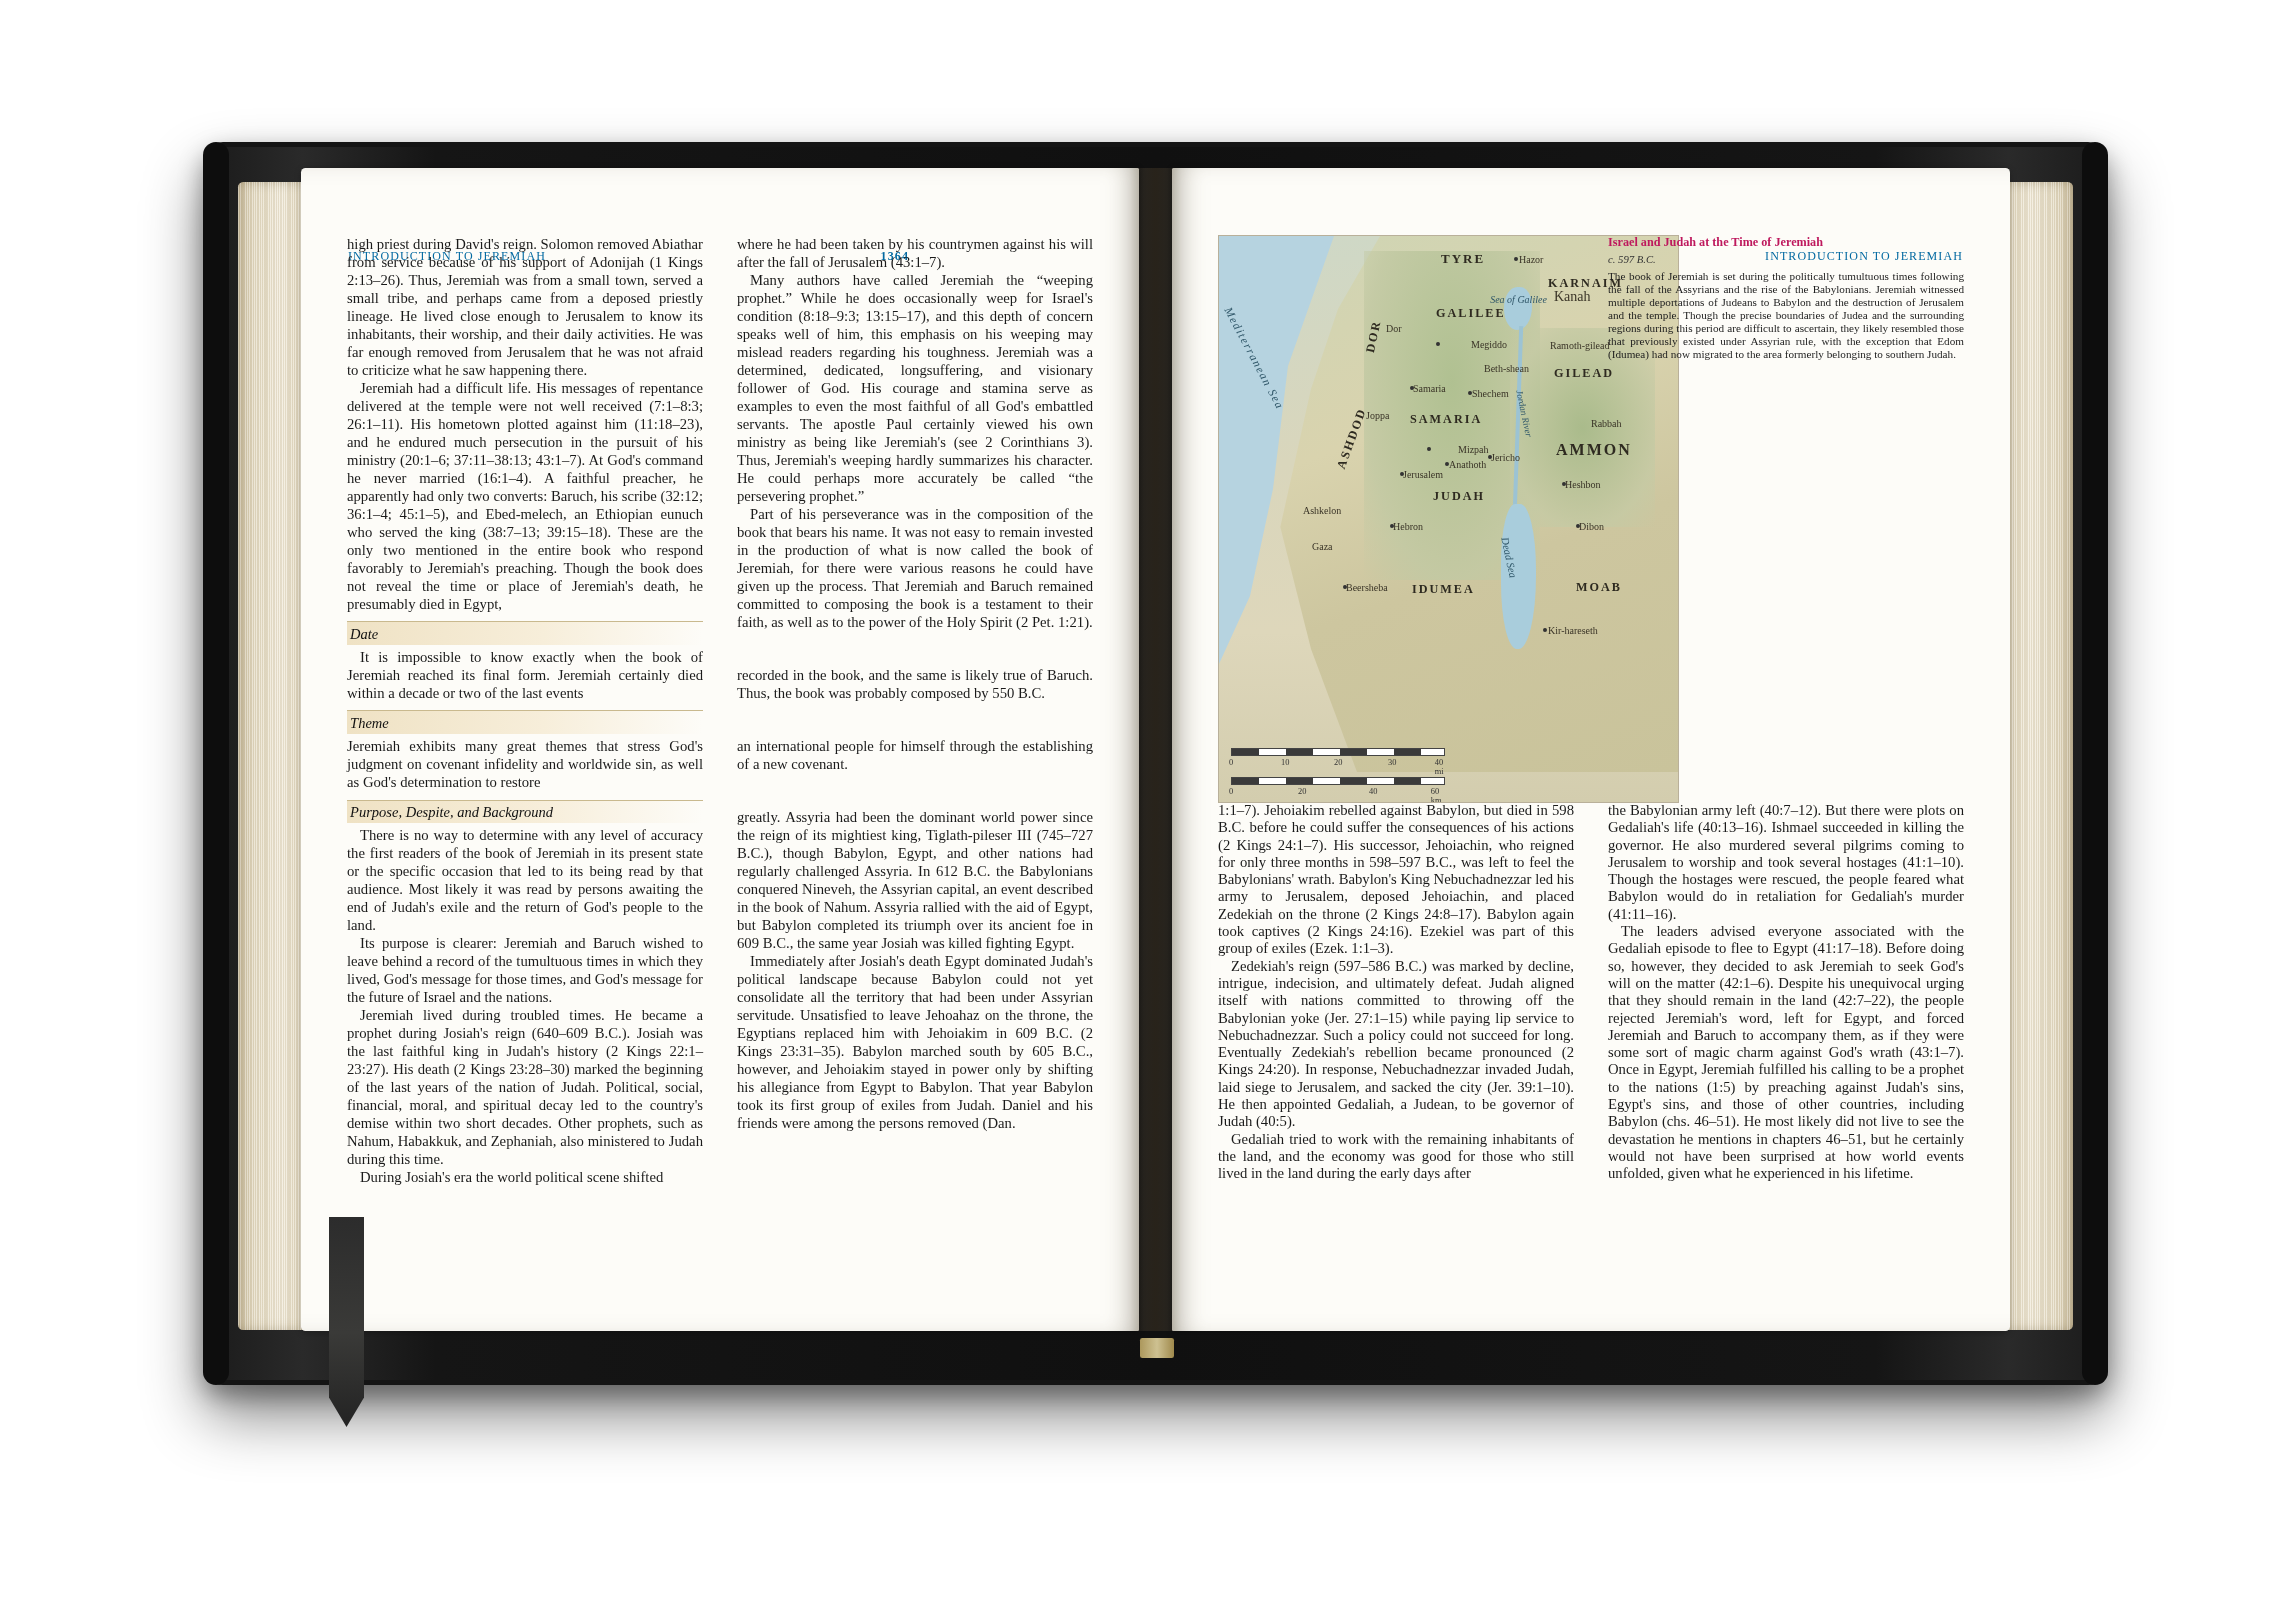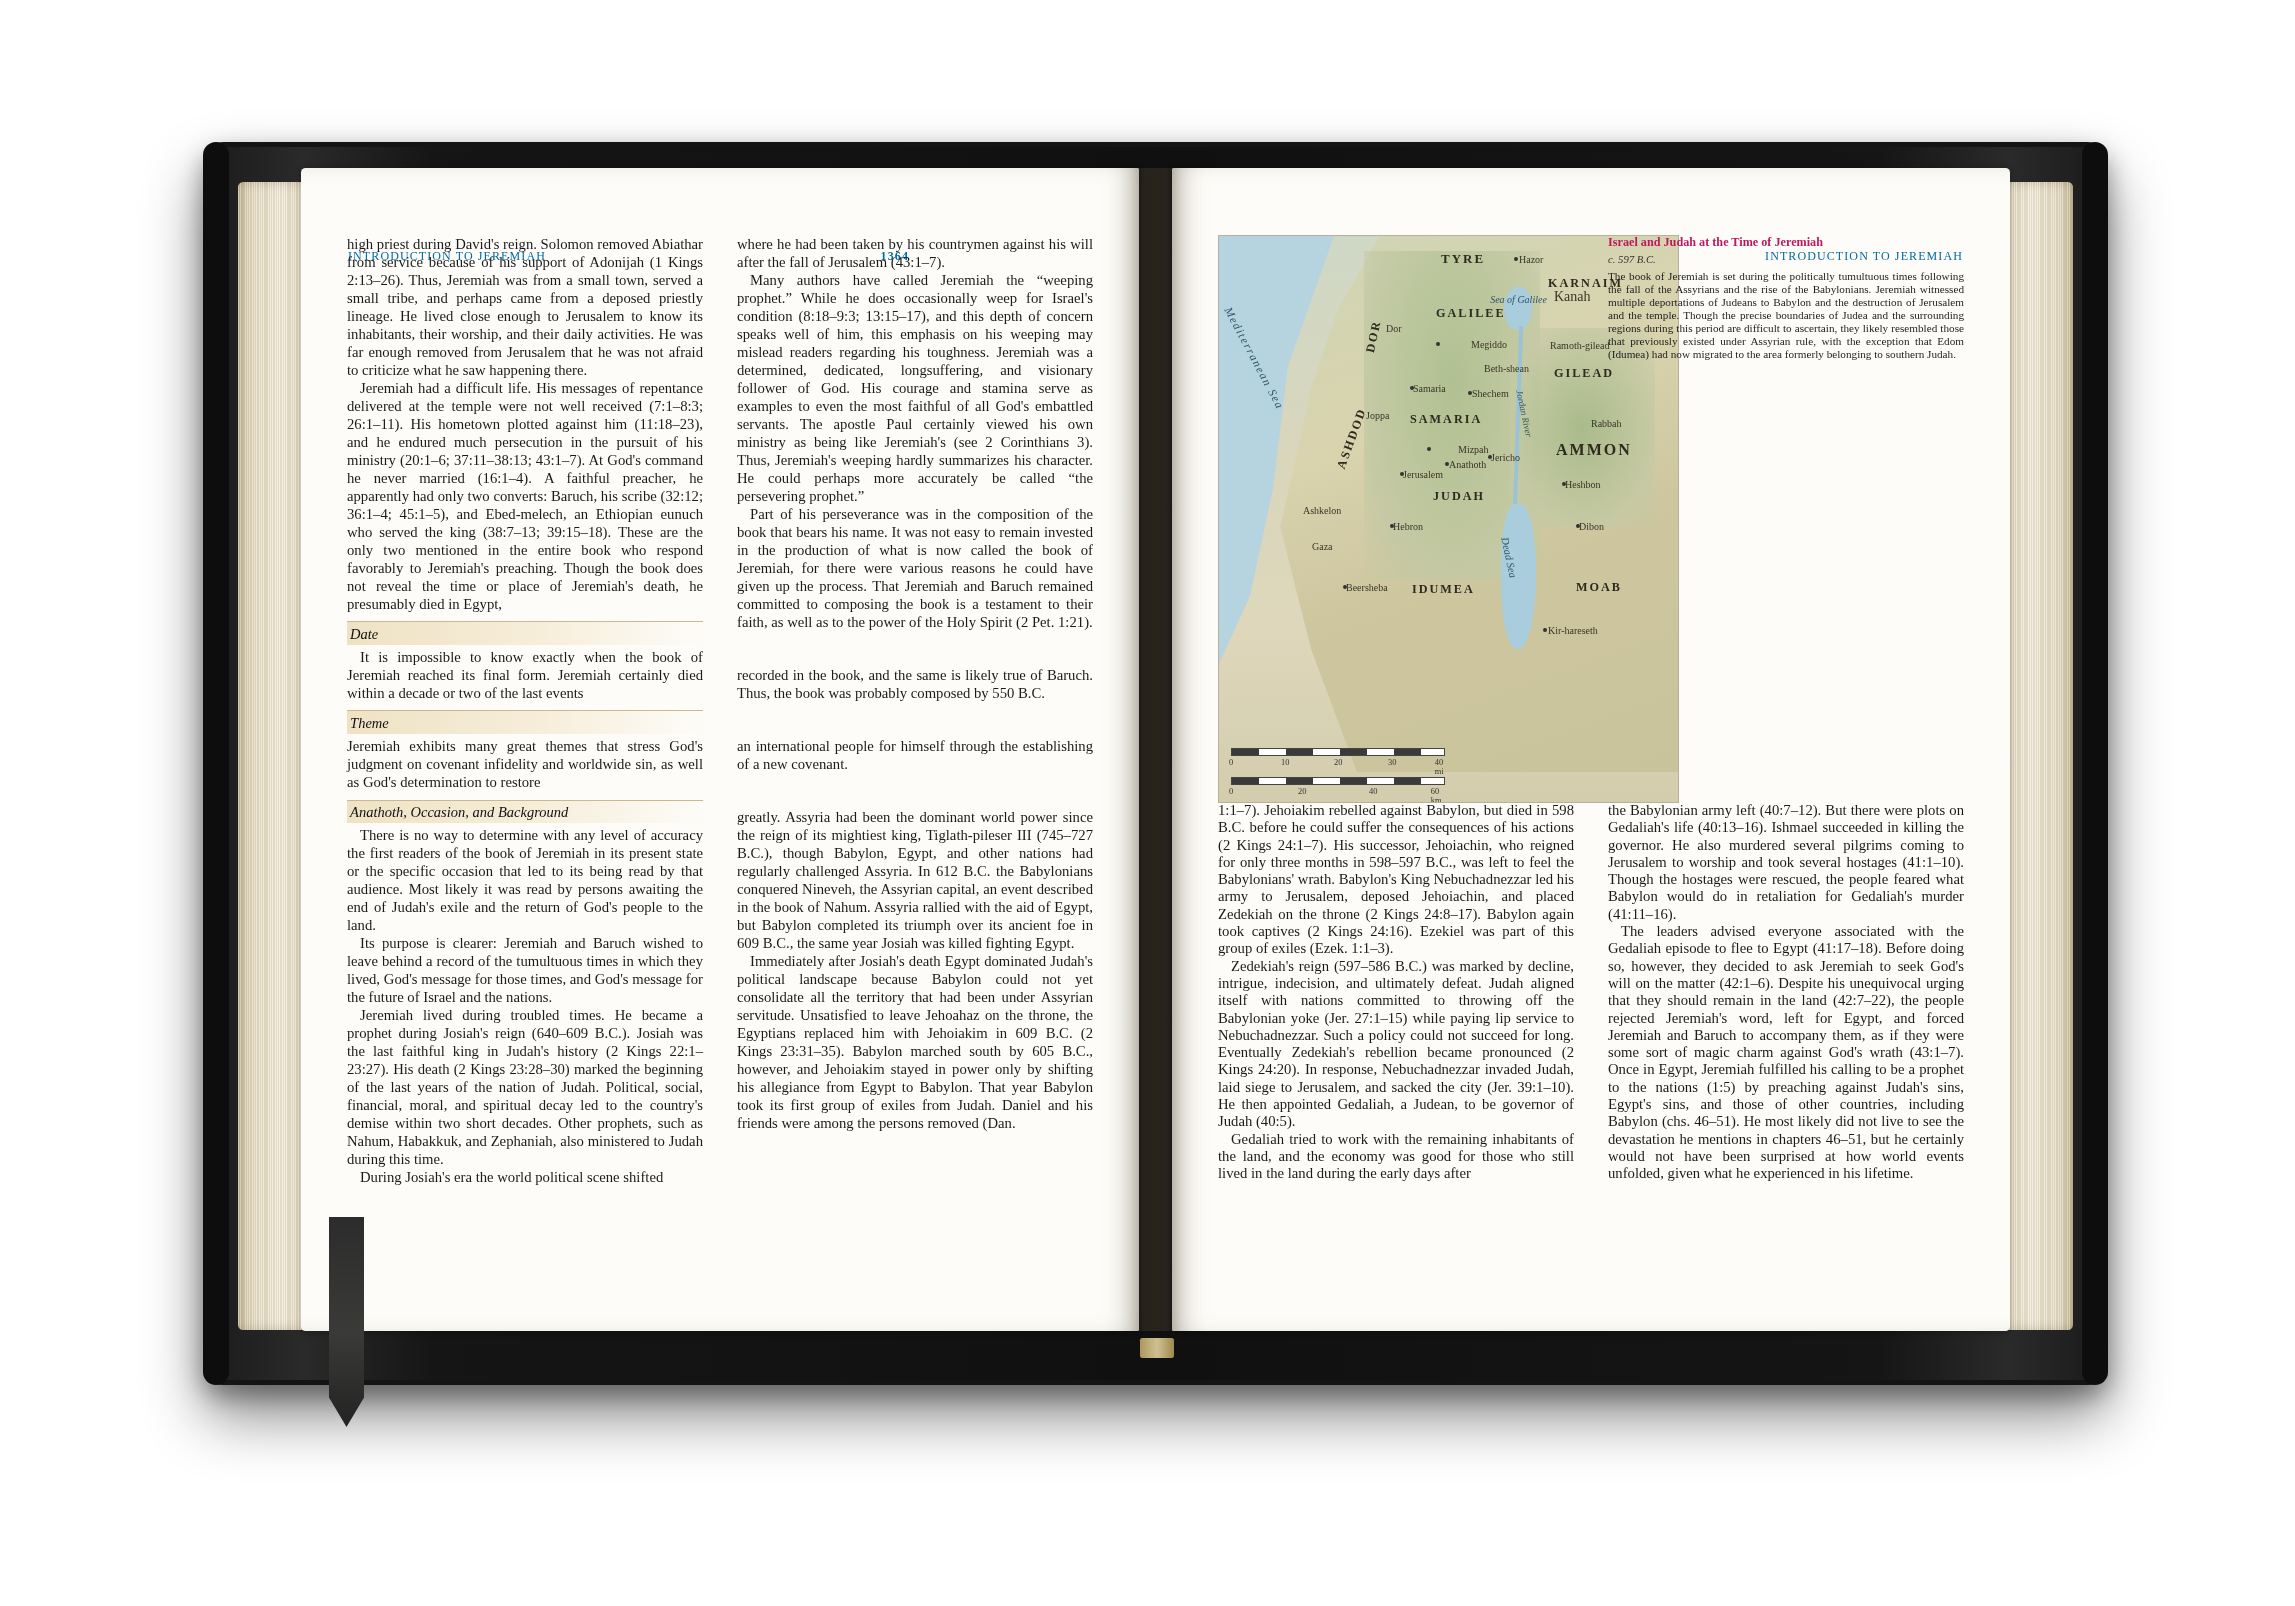--- a/index.html
+++ b/index.html
@@ -132,21 +132,21 @@
       <div class="running folio">1364</div>
 
       <div class="cols">
         <div class="col c1">
           <p class="noindent">high priest during David's reign. Solomon removed Abiathar from service because of his support of Adonijah (1 Kings 2:13–26). Thus, Jeremiah was from a small town, served a small tribe, and perhaps came from a deposed priestly lineage. He lived close enough to Jerusalem to know its inhabitants, their worship, and their daily activities. He was far enough removed from Jerusalem that he was not afraid to criticize what he saw happening there.</p>
           <p>Jeremiah had a difficult life. His messages of repentance delivered at the temple were not well received (7:1–8:3; 26:1–11). His hometown plotted against him (11:18–23), and he endured much persecution in the pursuit of his ministry (20:1–6; 37:11–38:13; 43:1–7). At God's command he never married (16:1–4). A faithful preacher, he apparently had only two converts: Baruch, his scribe (32:12; 36:1–4; 45:1–5), and Ebed-melech, an Ethiopian eunuch who served the king (38:7–13; 39:15–18). These are the only two mentioned in the entire book who respond favorably to Jeremiah's preaching. Though the book does not reveal the time or place of Jeremiah's death, he presumably died in Egypt,</p>
           <div class="sechead">Date</div>
           <p>It is impossible to know exactly when the book of Jeremiah reached its final form. Jeremiah certainly died within a decade or two of the last events</p>
           <div class="sechead">Theme</div>
           <p class="noindent">Jeremiah exhibits many great themes that stress God's judgment on covenant infidelity and worldwide sin, as well as God's determination to restore</p>
-          <div class="sechead">Anathoth, Occasion, and Background</div>
+          <div class="sechead">Purpose, Despite, and Background</div>
           <p>There is no way to determine with any level of accuracy the first readers of the book of Jeremiah in its present state or the specific occasion that led to its being read by that audience. Most likely it was read by persons awaiting the end of Judah's exile and the return of God's people to the land.</p>
           <p>Its purpose is clearer: Jeremiah and Baruch wished to leave behind a record of the tumultuous times in which they lived, God's message for those times, and God's message for the future of Israel and the nations.</p>
           <p>Jeremiah lived during troubled times. He became a prophet during Josiah's reign (640–609 B.C.). Josiah was the last faithful king in Judah's history (2 Kings 22:1–23:27). His death (2 Kings 23:28–30) marked the beginning of the last years of the nation of Judah. Political, social, financial, moral, and spiritual decay led to the country's demise within two short decades. Other prophets, such as Nahum, Habakkuk, and Zephaniah, also ministered to Judah during this time.</p>
           <p>During Josiah's era the world political scene shifted</p>
         </div>
 
         <div class="col c2">
           <p class="noindent">where he had been taken by his countrymen against his will after the fall of Jerusalem (43:1–7).</p>
           <p>Many authors have called Jeremiah the “weeping prophet.” While he does occasionally weep for Israel's condition (8:18–9:3; 13:15–17), and this depth of concern speaks well of him, this emphasis on his weeping may mislead readers regarding his toughness. Jeremiah was a determined, dedicated, longsuffering, and visionary follower of God. His courage and stamina serve as examples to even the most faithful of all God's embattled servants. The apostle Paul certainly viewed his own ministry as being like Jeremiah's (see 2 Corinthians 3). Thus, Jeremiah's weeping hardly summarizes his character. He could perhaps more accurately be called “the persevering prophet.”</p>
           <p>Part of his perseverance was in the composition of the book that bears his name. It was not easy to remain invested in the production of what is now called the book of Jeremiah, for there were various reasons he could have given up the process. That Jeremiah and Baruch remained committed to composing the book is a testament to their faith, as well as to the power of the Holy Spirit (2 Pet. 1:21).</p>

